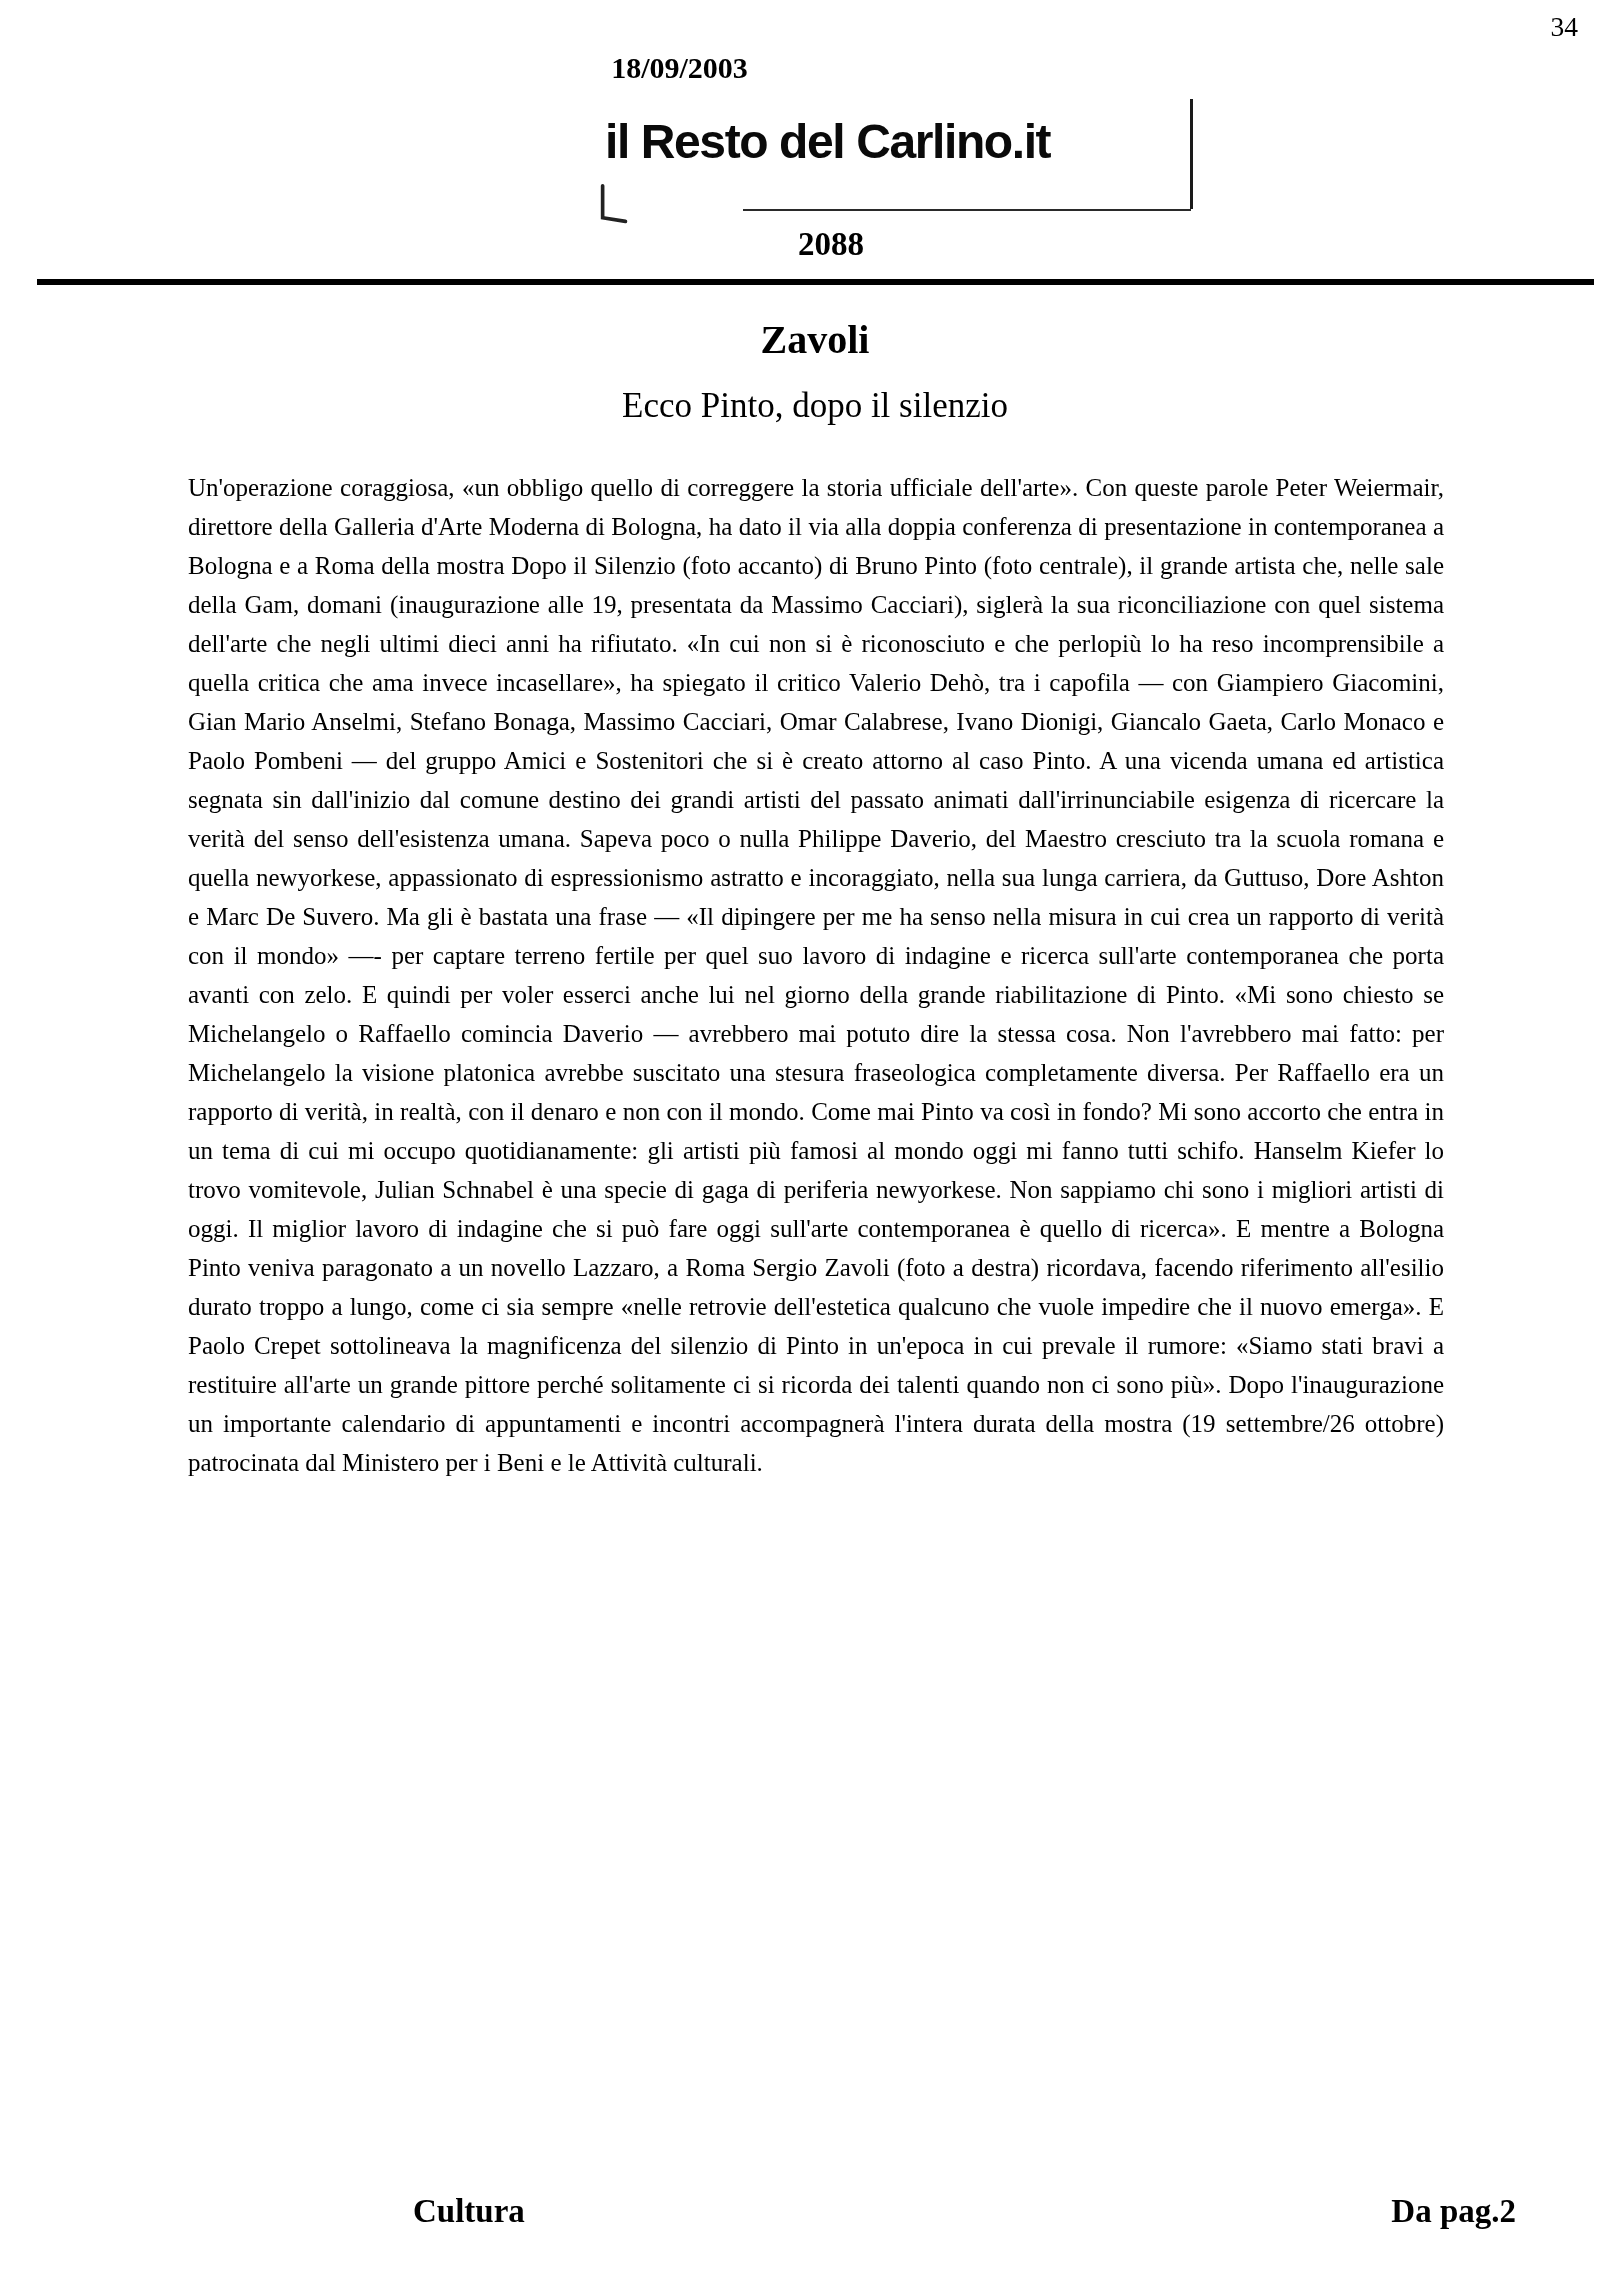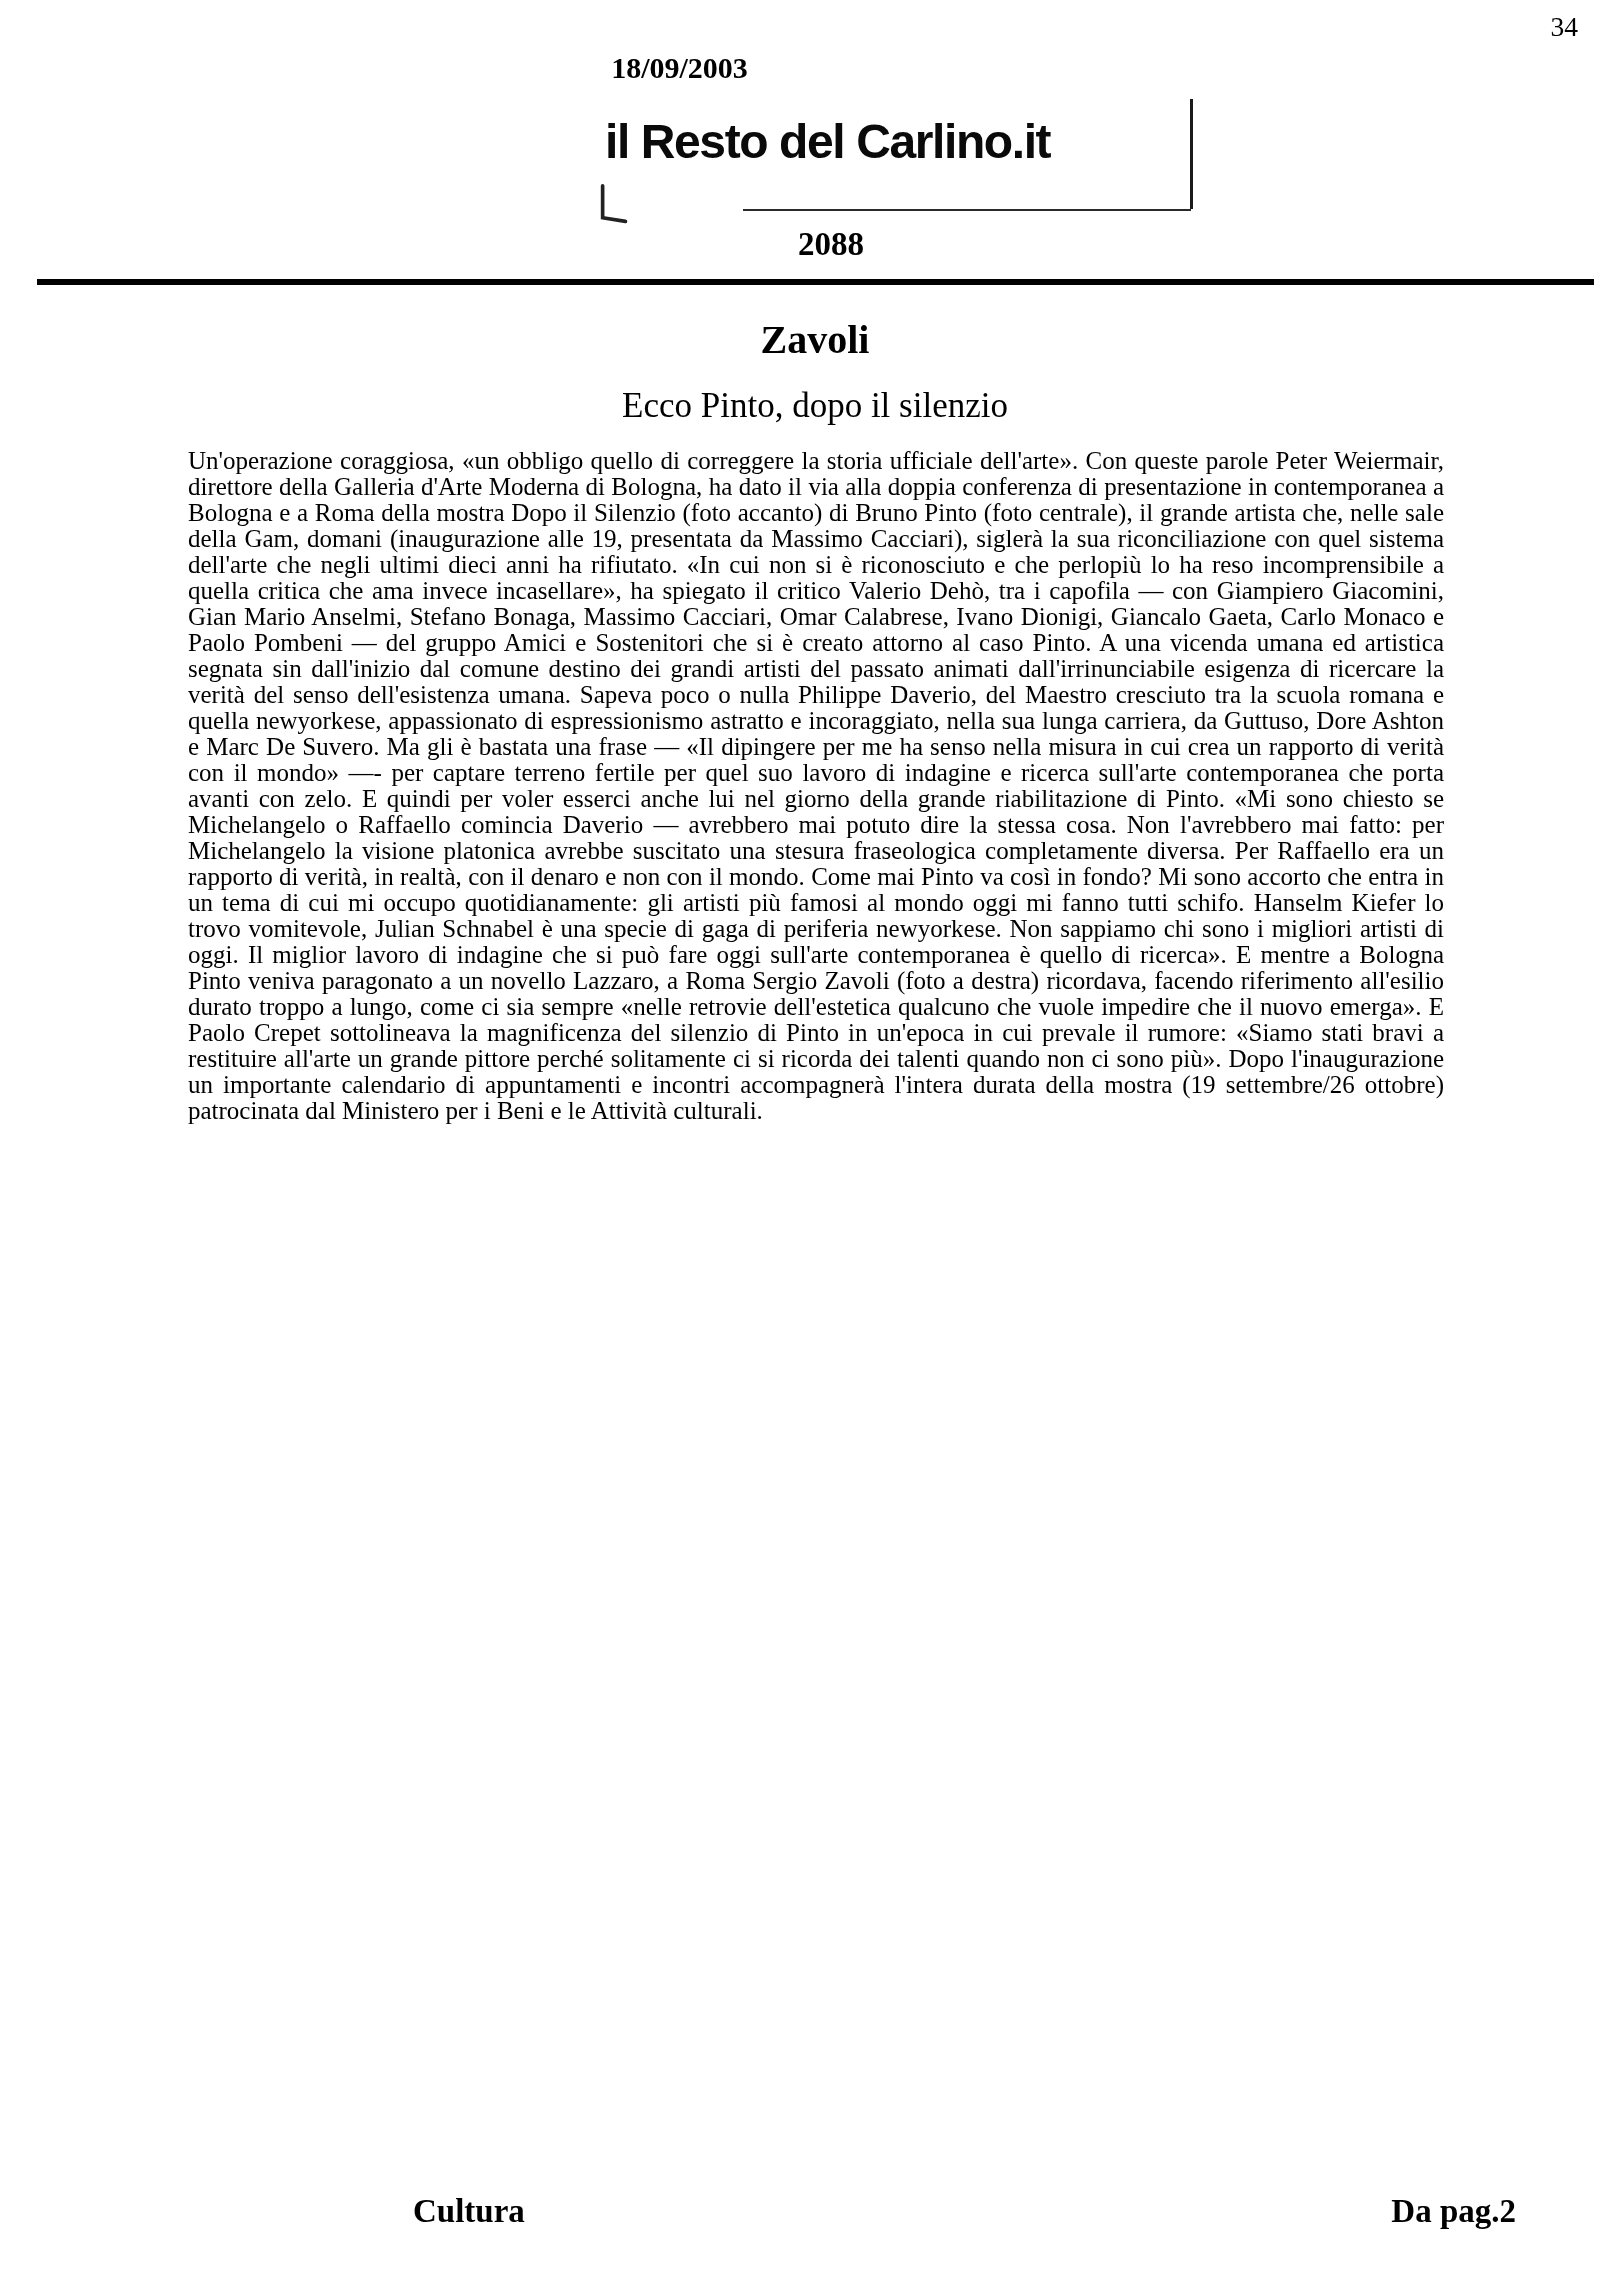--- a/index.html
+++ b/index.html
@@ -105,25 +105,25 @@
     top: 386px;
     left: 188px;
     width: 1254px;
     text-align: center;
     font-size: 35px;
     font-weight: normal;
   }
 
   .body-text {
     position: absolute;
-    top: 448px;
+    top: 468px;
     left: 188px;
     width: 1256px;
     font-size: 25px;
-    line-height: 26px;
+    line-height: 39px;
     text-align: justify;
   }
 
   .footer-section {
     position: absolute;
     top: 2193px;
     left: 413px;
     width: 349px;
     font-size: 33px;
     font-weight: bold;

